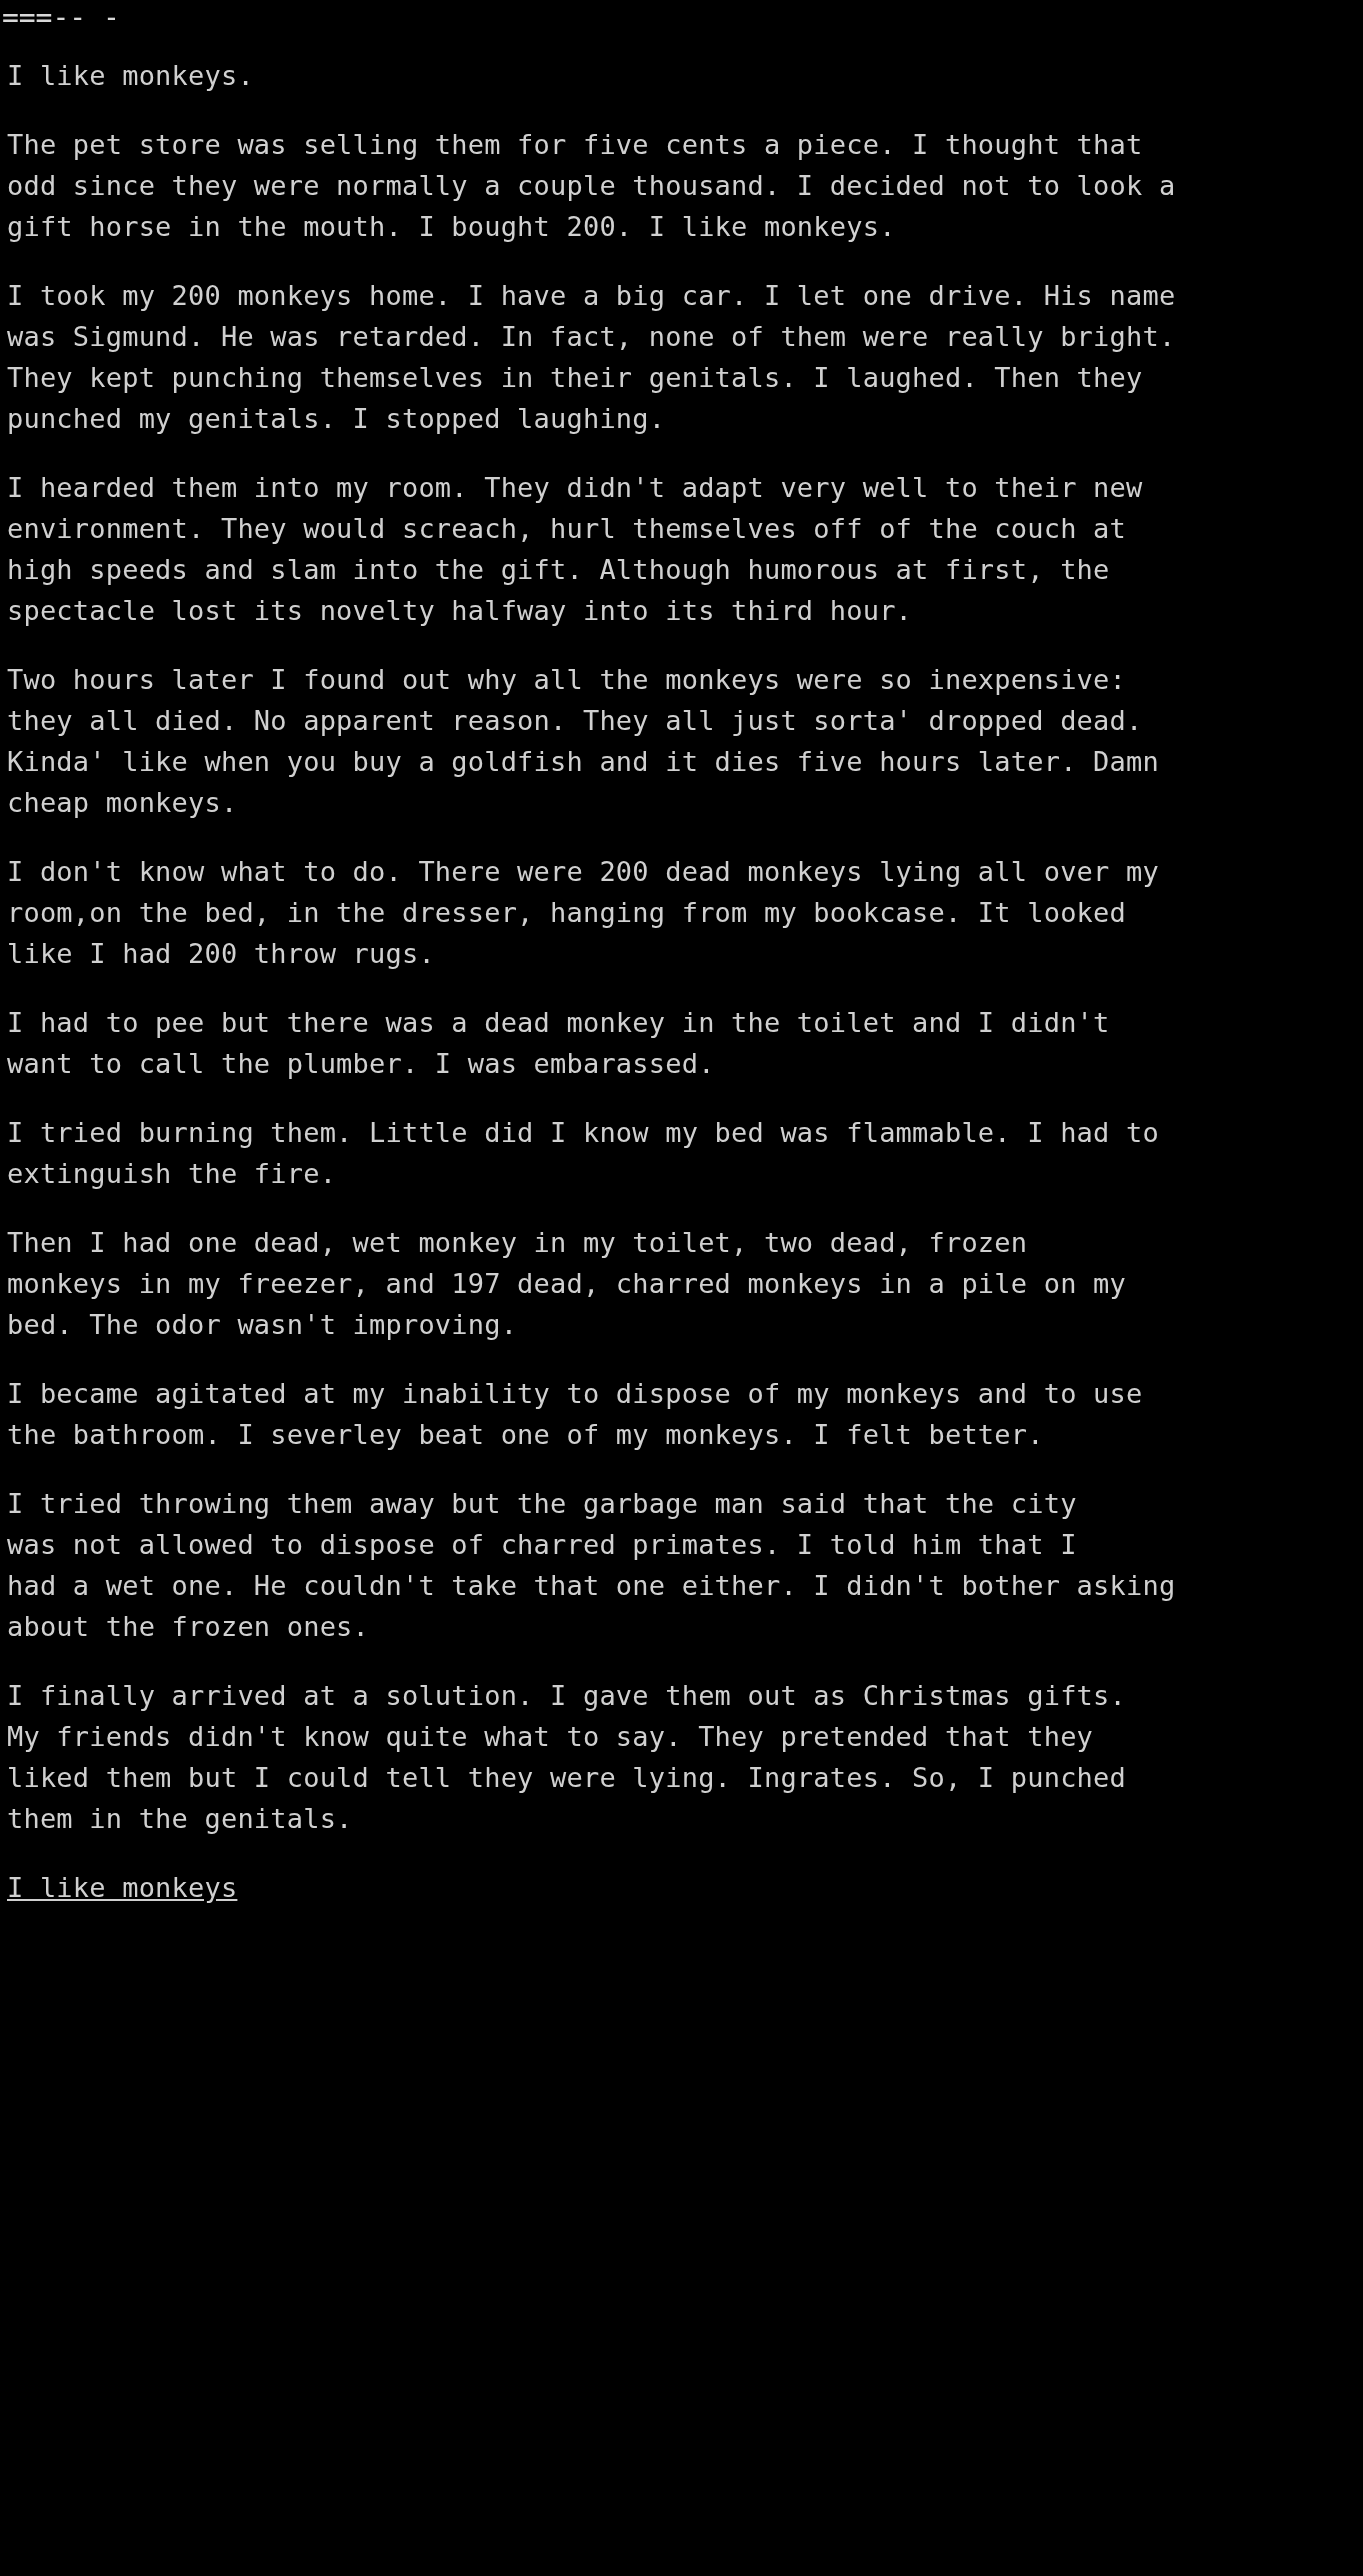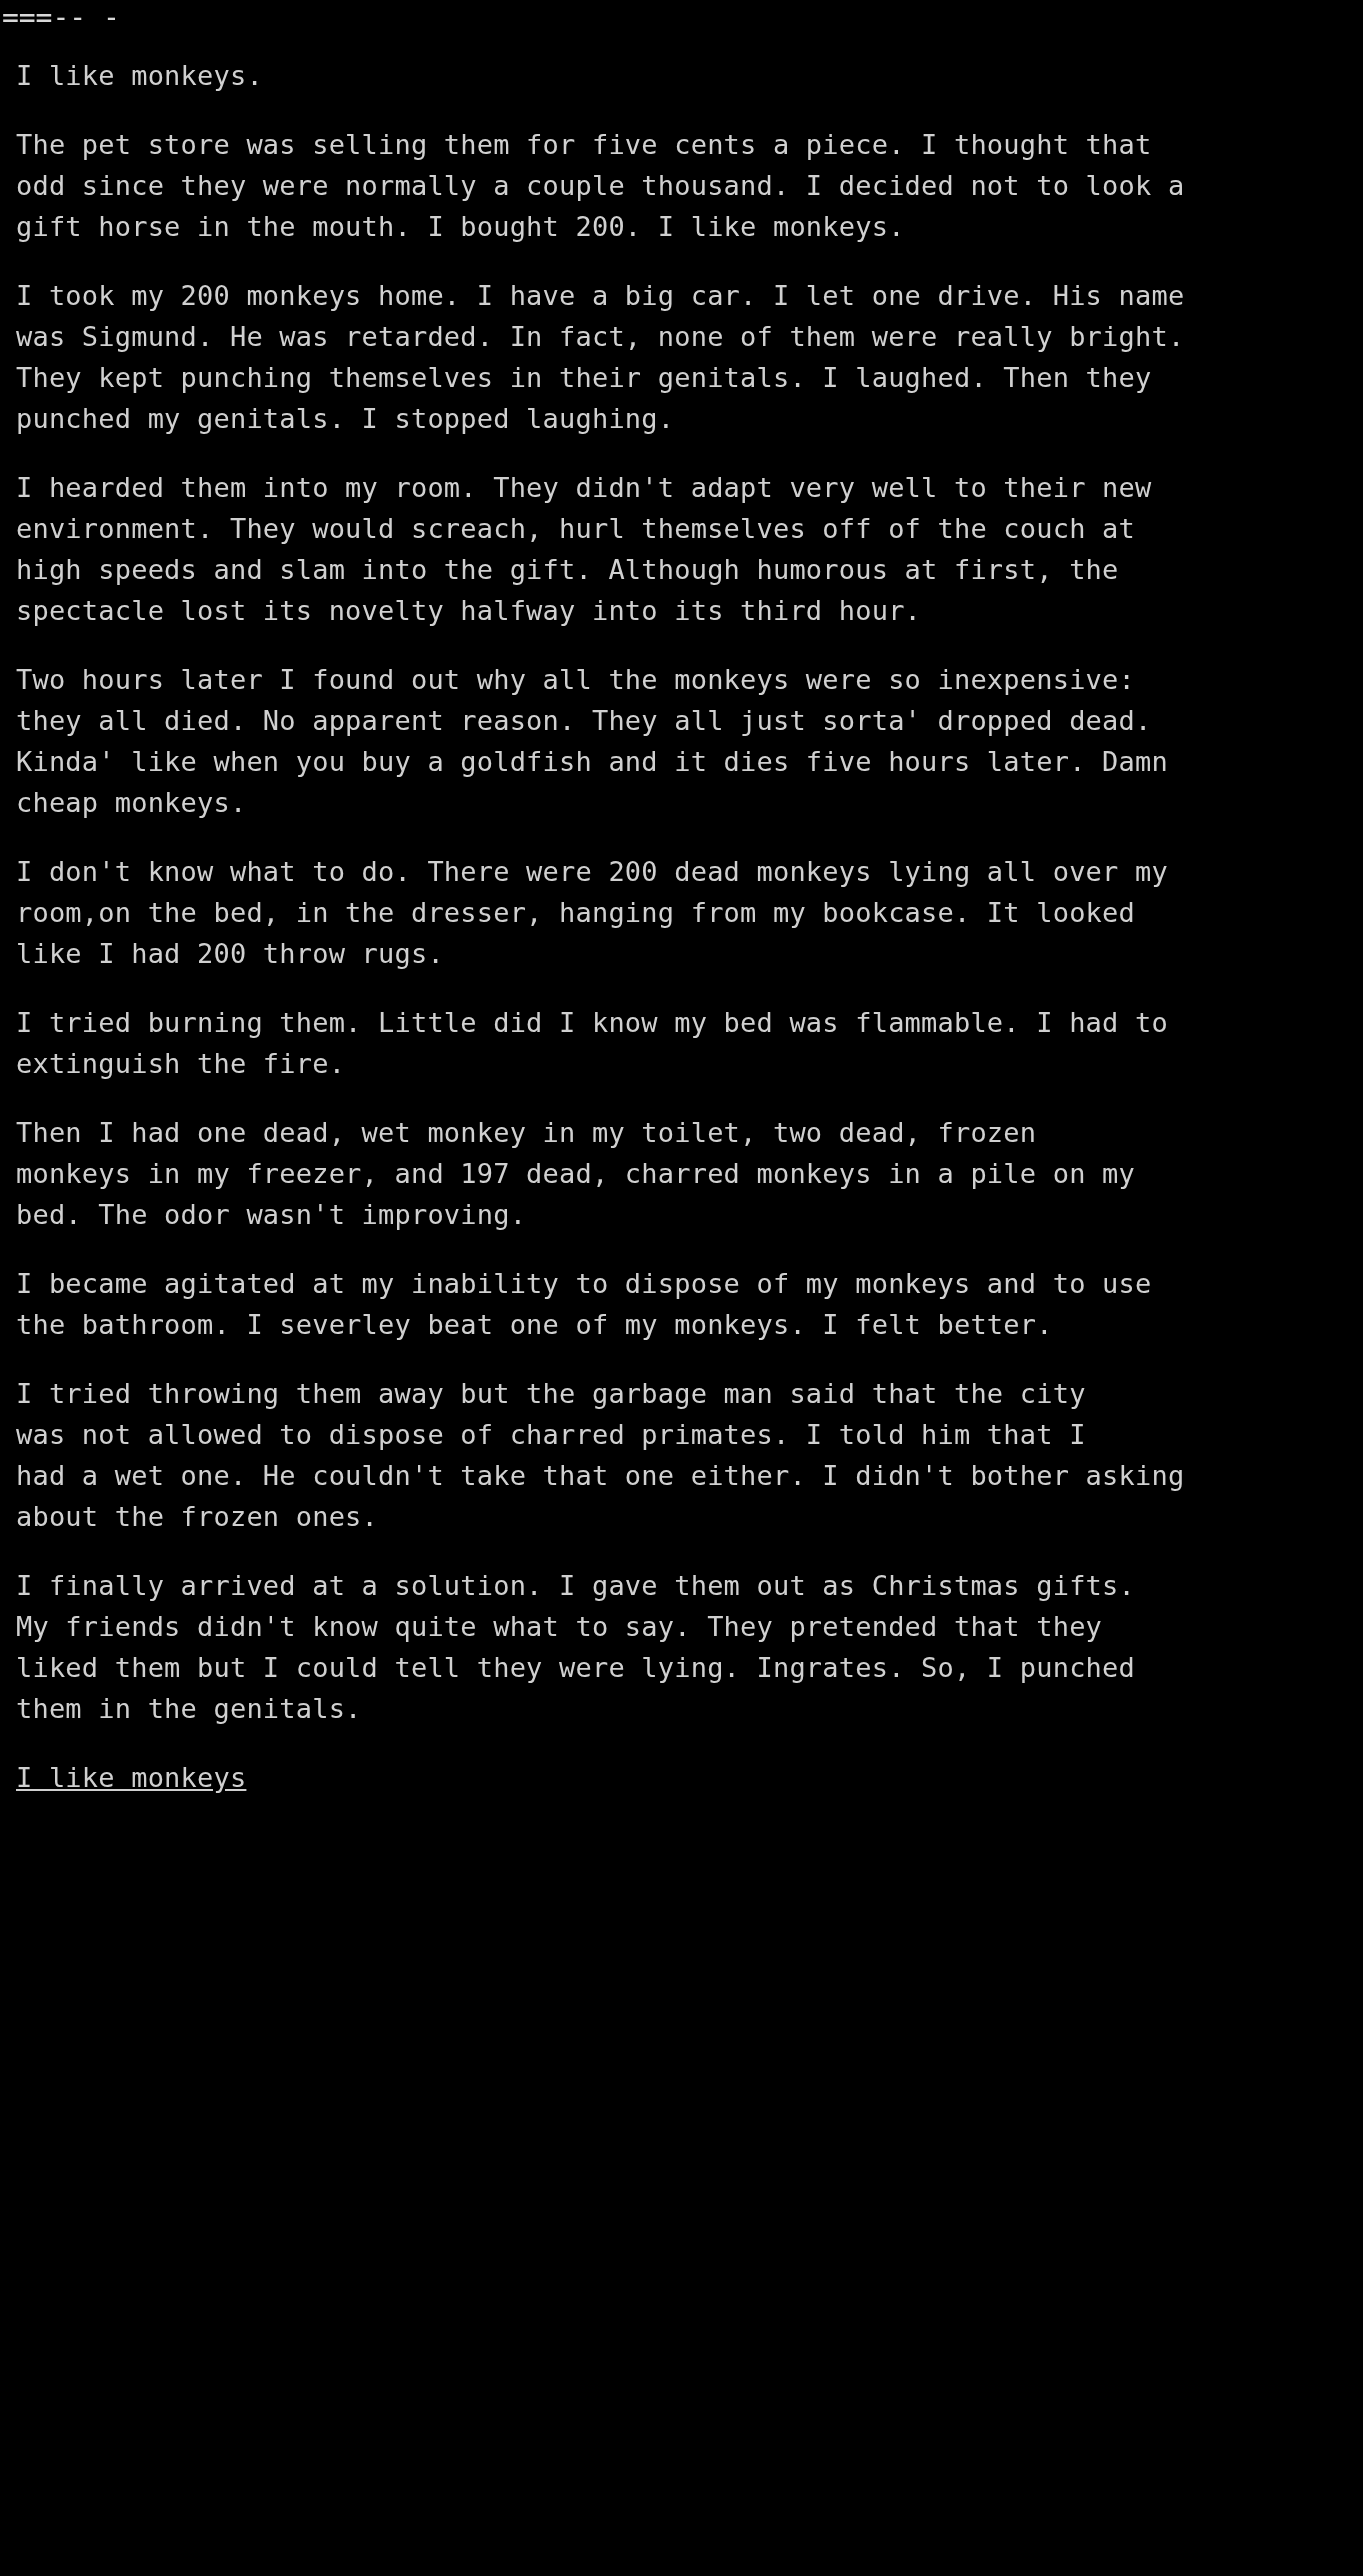--- a/index.html
+++ b/index.html
@@ -23,21 +23,21 @@
   }
   .header-line {
     font-size: 28px;
     line-height: 36px;
     color: #d8d8d8;
     letter-spacing: 0px;
     padding-left: 1.9px;
     white-space: pre;
   }
   .doc-body {
-    padding: 0 17px 0 16px;
+    padding: 0 17px 0 7px;
   }
   .para {
     font-size: 27px;
     line-height: 41px;
     color: #d0d0d0;
     letter-spacing: 0.2px;
     margin: 0 0 28px 0;
     white-space: pre-wrap;
     word-break: normal;
   }
@@ -70,20 +70,22 @@
 environment. They would screach, hurl themselves off of the couch at
 high speeds and slam into the gift. Although humorous at first, the
 spectacle lost its novelty halfway into its third hour.</p>
     <p class="para">Two hours later I found out why all the monkeys were so inexpensive:
 they all died. No apparent reason. They all just sorta' dropped dead.
 Kinda' like when you buy a goldfish and it dies five hours later. Damn
 cheap monkeys.</p>
     <p class="para">I don't know what to do. There were 200 dead monkeys lying all over my
 room,on the bed, in the dresser, hanging from my bookcase. It looked
 like I had 200 throw rugs.</p>
+    <p class="para">I had to pee but there was a dead monkey in the toilet and I didn't
+want to call the plumber. I was embarassed.</p>
     <p class="para">I tried burning them. Little did I know my bed was flammable. I had to
 extinguish the fire.</p>
     <p class="para">Then I had one dead, wet monkey in my toilet, two dead, frozen
 monkeys in my freezer, and 197 dead, charred monkeys in a pile on my
 bed. The odor wasn't improving.</p>
     <p class="para">I became agitated at my inability to dispose of my monkeys and to use
 the bathroom. I severley beat one of my monkeys. I felt better.</p>
     <p class="para">I tried throwing them away but the garbage man said that the city
 was not allowed to dispose of charred primates. I told him that I
 had a wet one. He couldn't take that one either. I didn't bother asking

